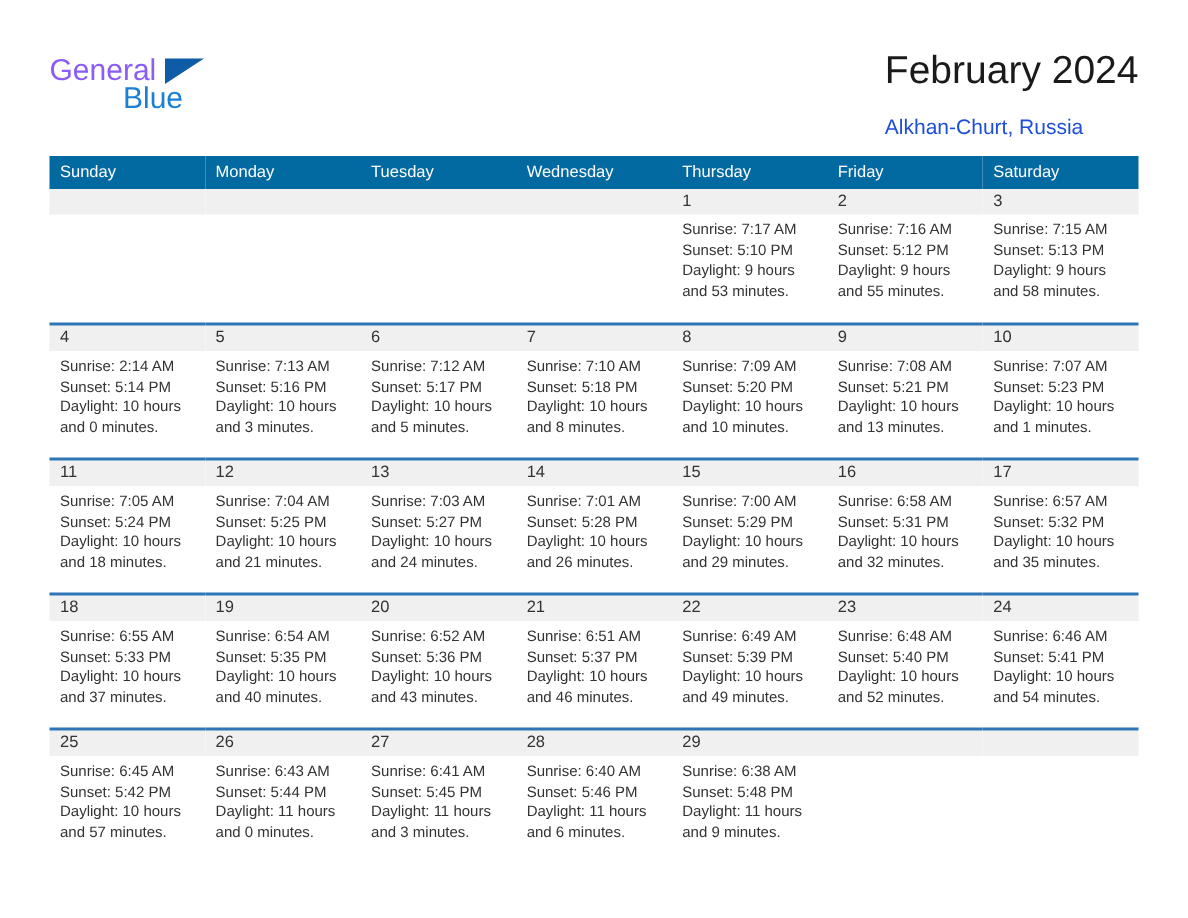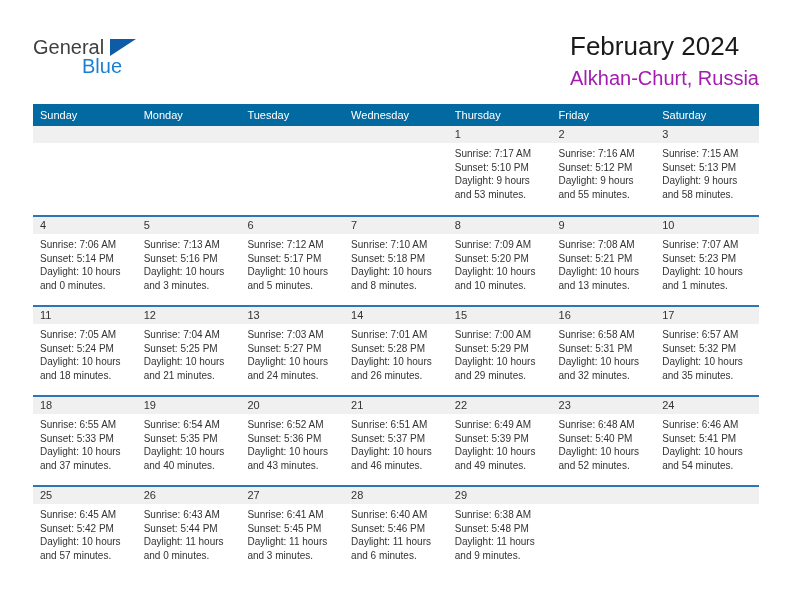--- a/index.html
+++ b/index.html
@@ -30,21 +30,21 @@
   }
   .logo {
     position: absolute;
     left: 0;
     top: 6px;
     width: 200px;
     height: 54px;
   }
   .logo-line1 {
     font-size: 20px;
-    color: #404040;
+    color: #8b5cf6;
     letter-spacing: 0px;
     line-height: 22px;
     height: 22px;
     white-space: nowrap;
   }
   .logo-line2 {
     font-size: 20px;
     color: #1b7fd4;
     line-height: 22px;
     height: 22px;
@@ -70,24 +70,24 @@
   }
   .cal-title {
     font-size: 26px;
     color: #1a1a1a;
     line-height: 32px;
     white-space: nowrap;
     font-weight: normal;
     margin: 0;
   }
   .cal-subtitle {
-    font-size: 20px;
-    color: #a21caf;
+    font-size: 14px;
+    color: #1d4ed8;
     line-height: 20px;
-    margin-top: 6px;
+    margin-top: 12px;
     white-space: nowrap;
   }
 
   
   .cal {
     position: absolute;
     left: 33px;
     top: 104px;
     width: 726px;
     border-collapse: collapse;
@@ -207,21 +207,21 @@
               <div>Sunset: 5:13 PM</div>
               <div>Daylight: 9 hours</div>
               <div>and 58 minutes.</div>
             </div>
           </td>
         </tr>
         <tr class="week-row">
           <td class="day-cell">
             <div class="daynum-band">4</div>
             <div class="cell-body">
-              <div>Sunrise: 7:06 AM</div>
+              <div>Sunrise: 2:14 AM</div>
               <div>Sunset: 5:14 PM</div>
               <div>Daylight: 10 hours</div>
               <div>and 0 minutes.</div>
             </div>
           </td>
           <td class="day-cell">
             <div class="daynum-band">5</div>
             <div class="cell-body">
               <div>Sunrise: 7:13 AM</div>
               <div>Sunset: 5:16 PM</div>

